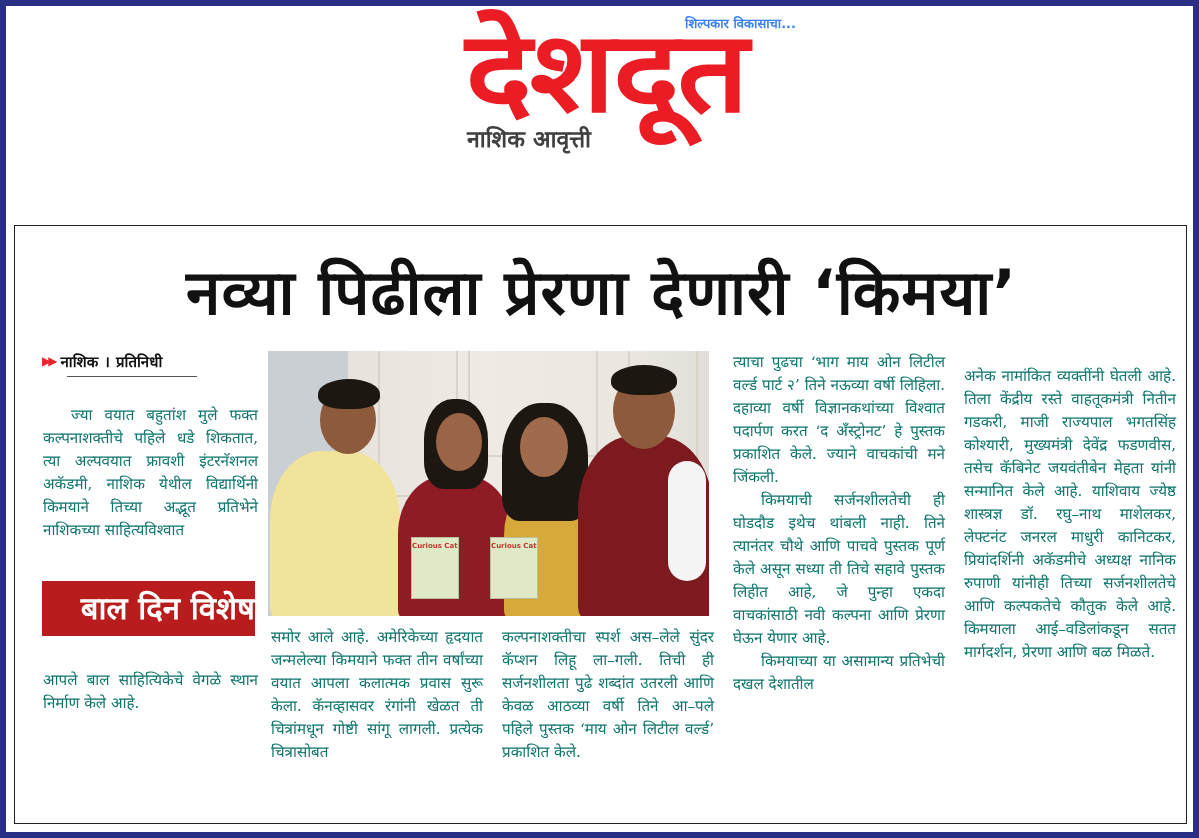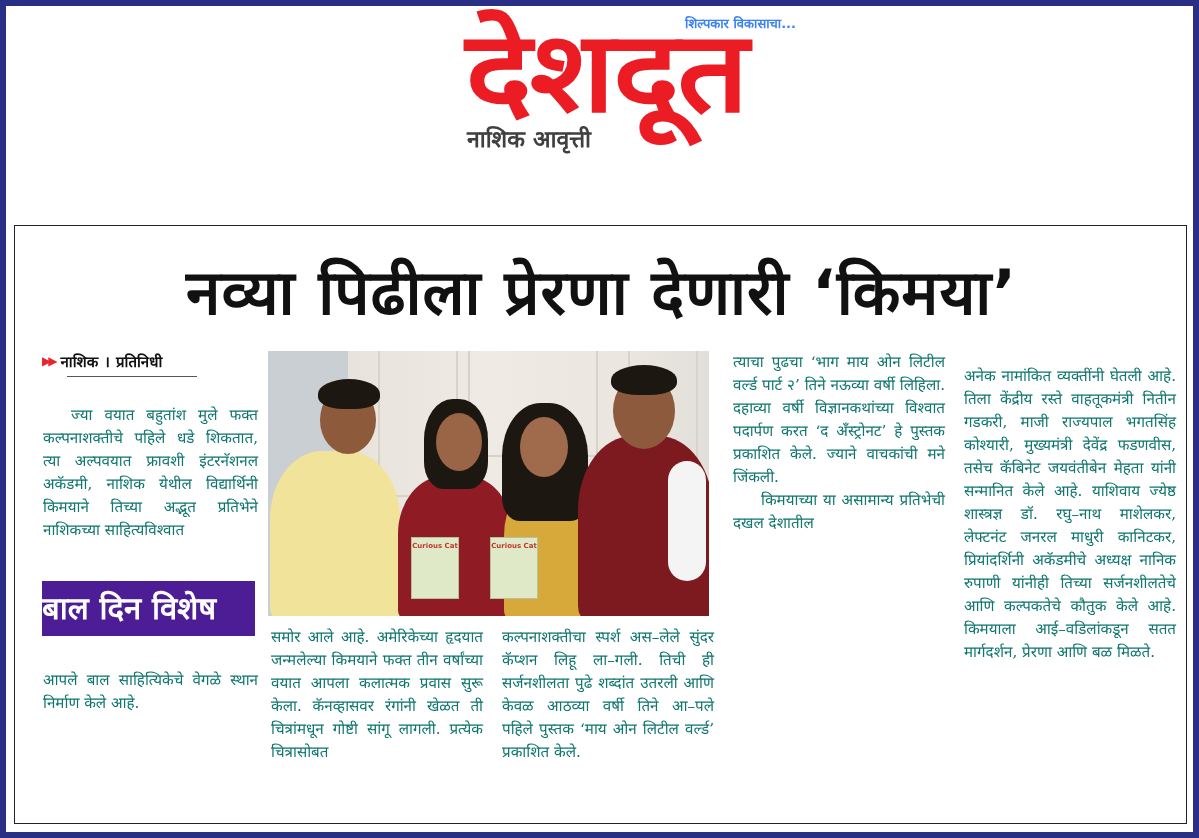--- a/index.html
+++ b/index.html
@@ -55,38 +55,38 @@
     color: #111; display: flex; align-items: center; gap: 6px;
   }
   .byline .arrows { color: #e8242c; font-size: 12px; letter-spacing: -3px; }
   .byline-rule {
     position: absolute; left: 52px; top: 150px; width: 130px; height: 1px; background: #555;
   }
 
   .col1a { left: 28px; top: 168px; width: 215px; margin-top: 10px; }
   .special {
     position: absolute; left: 27px; top: 355px; width: 213px; height: 55px;
-    background: #4c1d95; color: #fff; font-weight: bold; font-size: 31px;
-    text-align: left; line-height: 55px; font-family: "DejaVu Sans", sans-serif;
+    background: #b91c1c; color: #fff; font-weight: bold; font-size: 31px;
+    text-align: right; line-height: 55px; font-family: "DejaVu Sans", sans-serif;
   }
   .col1b { left: 28px; top: 419px; width: 215px; margin-top: 24px; }
 
   .photo {
     position: absolute; left: 253px; top: 125px; width: 441px; height: 265px;
     background: linear-gradient(90deg, #cfd3d6 0%, #e8e4dd 20%, #efebe4 50%, #ebe7e0 80%, #e2dfda 100%);
     overflow: hidden;
   }
   .photo .panel { position: absolute; border: 2px solid #d8d3c9; }
   .person { position: absolute; border-radius: 40% 40% 8% 8%; }
   .head { position: absolute; border-radius: 50%; background: #8d5a3c; }
   .hair { position: absolute; border-radius: 50% 50% 40% 40%; background: #1d1712; }
   .book {
     position: absolute; width: 48px; height: 62px; background: #dfe9c8;
     border: 1px solid #b7c29a; font-size: 7px; color: #c0392b; font-weight: bold;
-    text-align: center; padding-top: 4px; line-height: 8px; font-family: "DejaVu Sans", sans-serif;
+    text-align: left; padding-top: 4px; line-height: 8px; font-family: "DejaVu Sans", sans-serif;
   }
 
   .col2 { left: 256px; top: 400px; width: 212px; }
   .col3 { left: 487px; top: 400px; width: 212px; }
   .col4 { left: 718px; top: 125px; width: 212px; }
   .col5 { left: 949px; top: 139px; width: 212px; }
 </style>
 </head>
 <body>
 
@@ -149,20 +149,21 @@
     <div class="col col2">
       <p>समोर आले आहे. अमेरिकेच्या हृदयात जन्मलेल्या किमयाने फक्त तीन वर्षांच्या वयात आपला कलात्मक प्रवास सुरू केला. कॅनव्हासवर रंगांनी खेळत ती चित्रांमधून गोष्टी सांगू लागली. प्रत्येक चित्रासोबत</p>
     </div>
 
     <div class="col col3">
       <p>कल्पनाशक्तीचा स्पर्श अस–लेले सुंदर कॅप्शन लिहू ला–गली. तिची ही सर्जनशीलता पुढे शब्दांत उतरली आणि केवळ आठव्या वर्षी तिने आ–पले पहिले पुस्तक ‘माय ओन लिटील वर्ल्ड’ प्रकाशित केले.</p>
     </div>
 
     <div class="col col4">
       <p>त्याचा पुढचा ‘भाग माय ओन लिटील वर्ल्ड पार्ट २’ तिने नऊव्या वर्षी लिहिला. दहाव्या वर्षी विज्ञानकथांच्या विश्वात पदार्पण करत ‘द अँस्ट्रोनट’ हे पुस्तक प्रकाशित केले. ज्याने वाचकांची मने जिंकली.</p>
+      <p class="indent">किमयाची सर्जनशीलतेची ही घोडदौड इथेच थांबली नाही. तिने त्यानंतर चौथे आणि पाचवे पुस्तक पूर्ण केले असून सध्या ती तिचे सहावे पुस्तक लिहीत आहे, जे पुन्हा एकदा वाचकांसाठी नवी कल्पना आणि प्रेरणा घेऊन येणार आहे.</p>
       <p class="indent">किमयाच्या या असामान्य प्रतिभेची दखल देशातील</p>
     </div>
 
     <div class="col col5">
       <p>अनेक नामांकित व्यक्तींनी घेतली आहे. तिला केंद्रीय रस्ते वाहतूकमंत्री नितीन गडकरी, माजी राज्यपाल भगतसिंह कोश्यारी, मुख्यमंत्री देवेंद्र फडणवीस, तसेच कॅबिनेट जयवंतीबेन मेहता यांनी सन्मानित केले आहे. याशिवाय ज्येष्ठ शास्त्रज्ञ डॉ. रघु–नाथ माशेलकर, लेफ्टनंट जनरल माधुरी कानिटकर, प्रियांदर्शिनी अकॅडमीचे अध्यक्ष नानिक रुपाणी यांनीही तिच्या सर्जनशीलतेचे आणि कल्पकतेचे कौतुक केले आहे. किमयाला आई–वडिलांकडून सतत मार्गदर्शन, प्रेरणा आणि बळ मिळते.</p>
     </div>
   </div>
 </div>
 
 </body></html>

